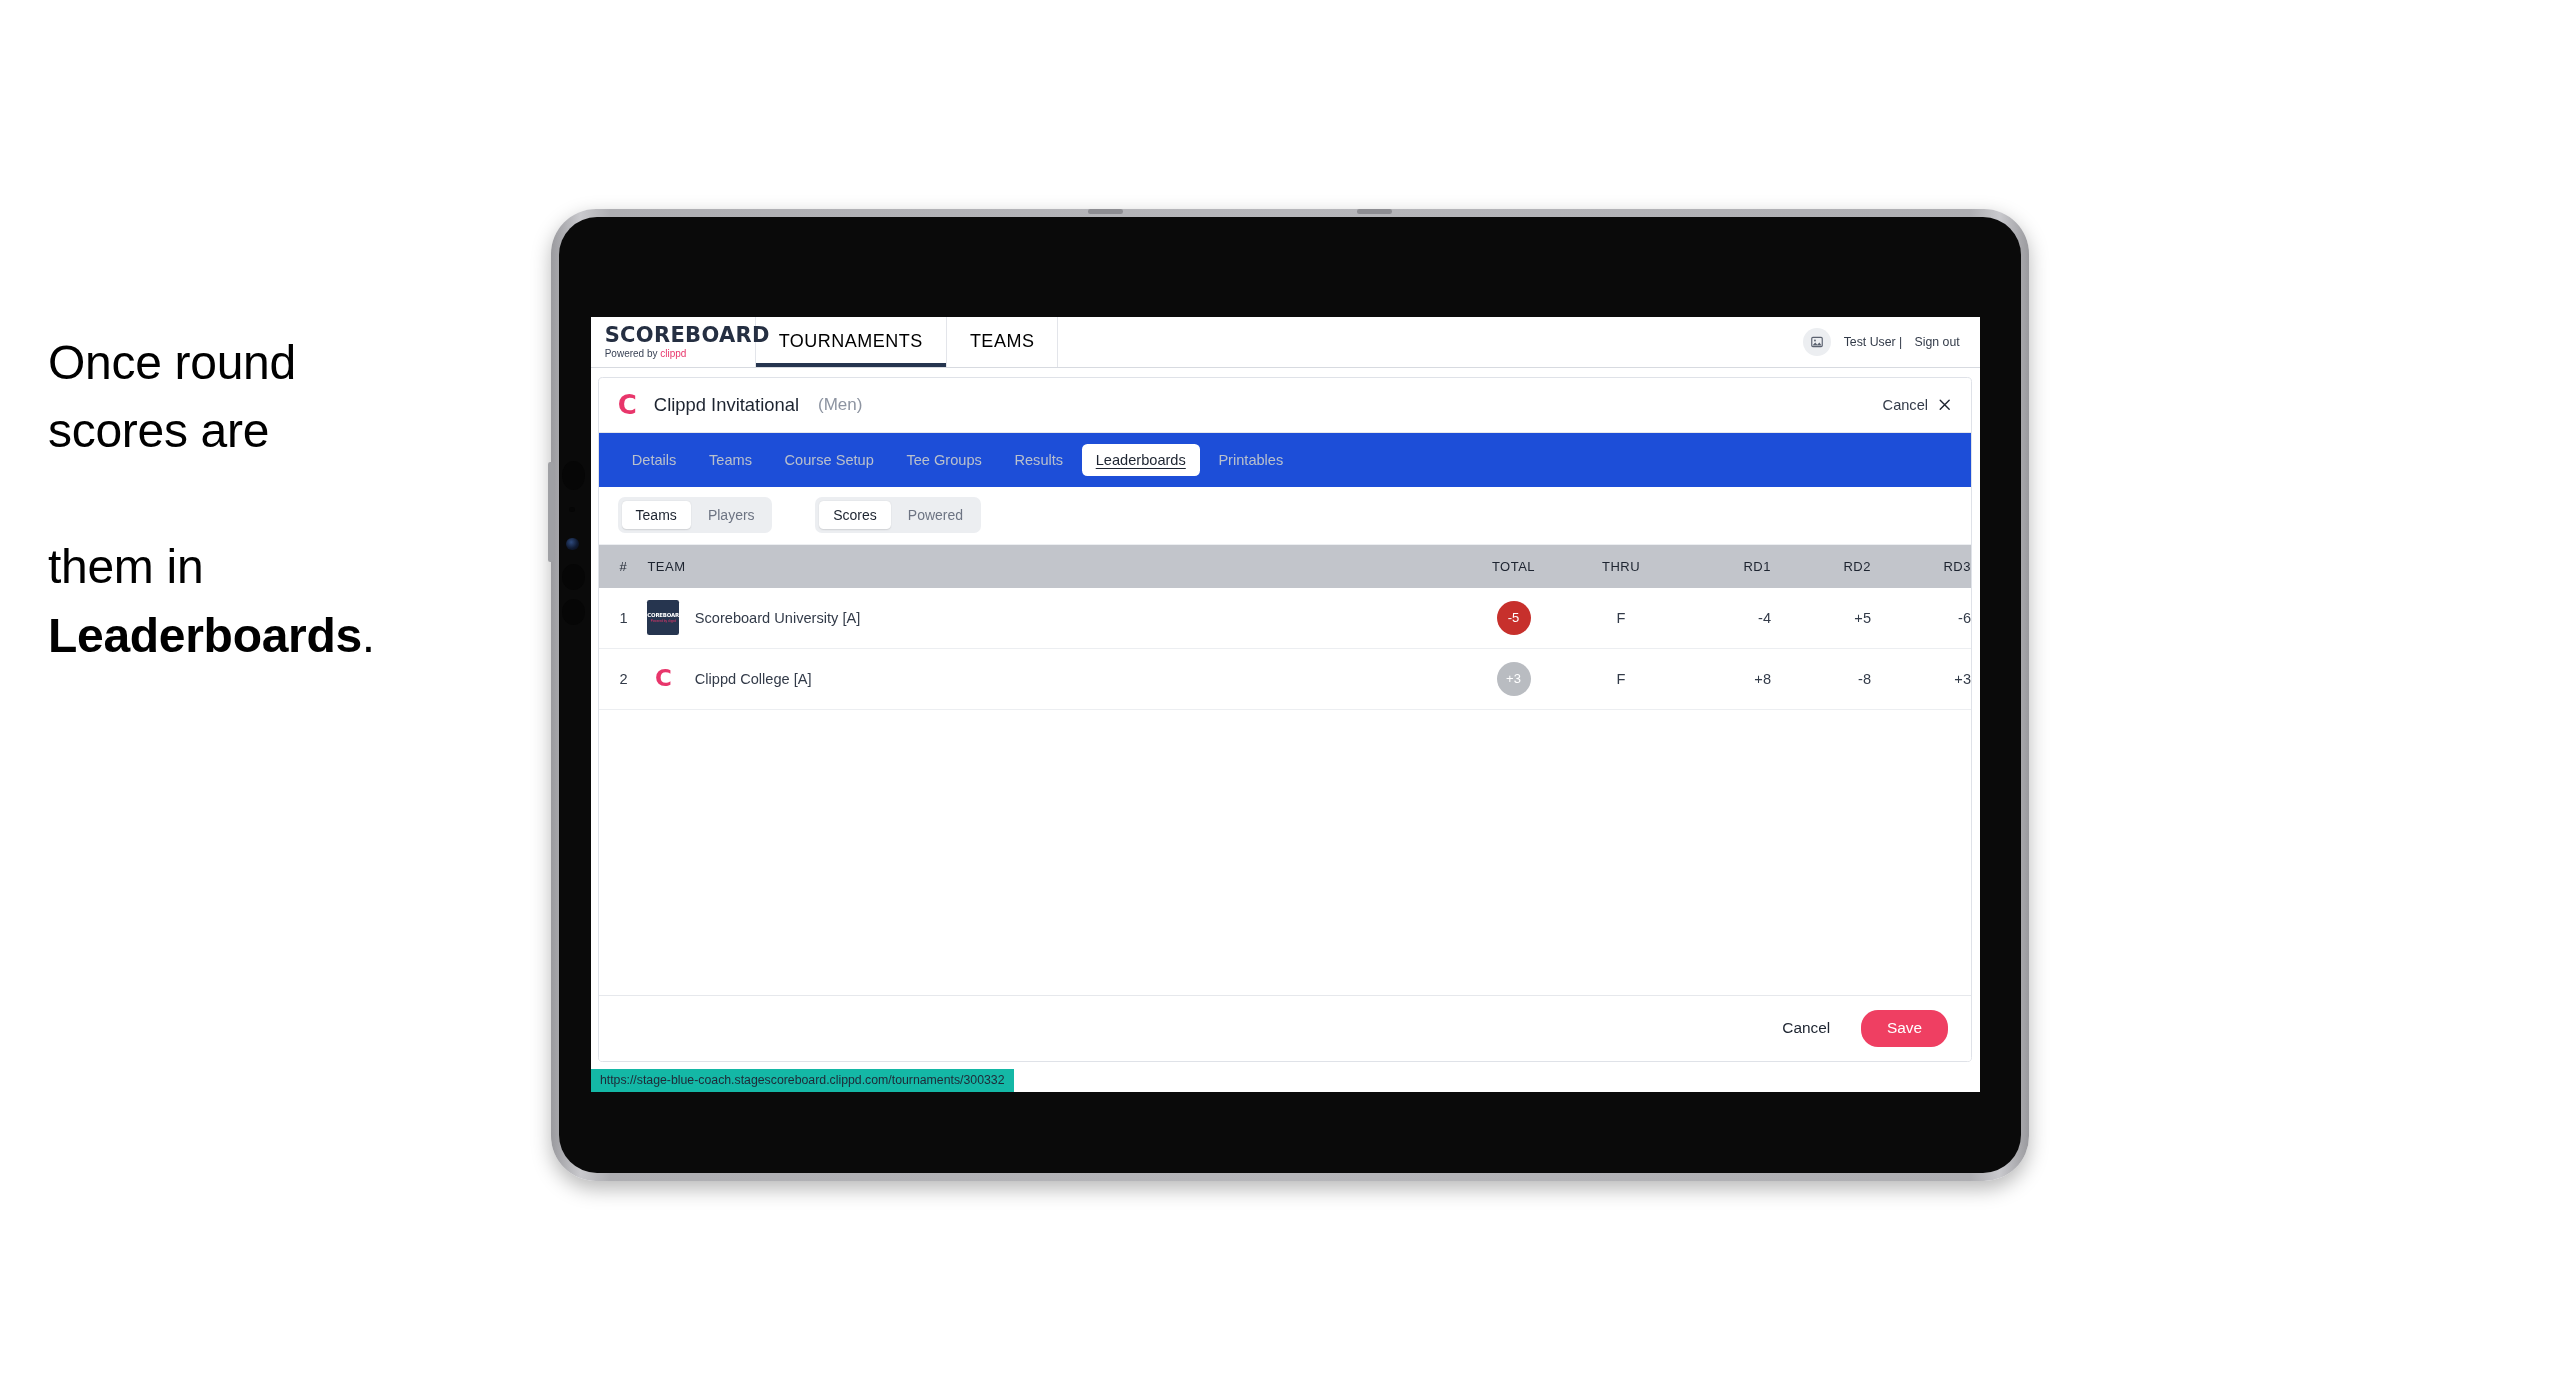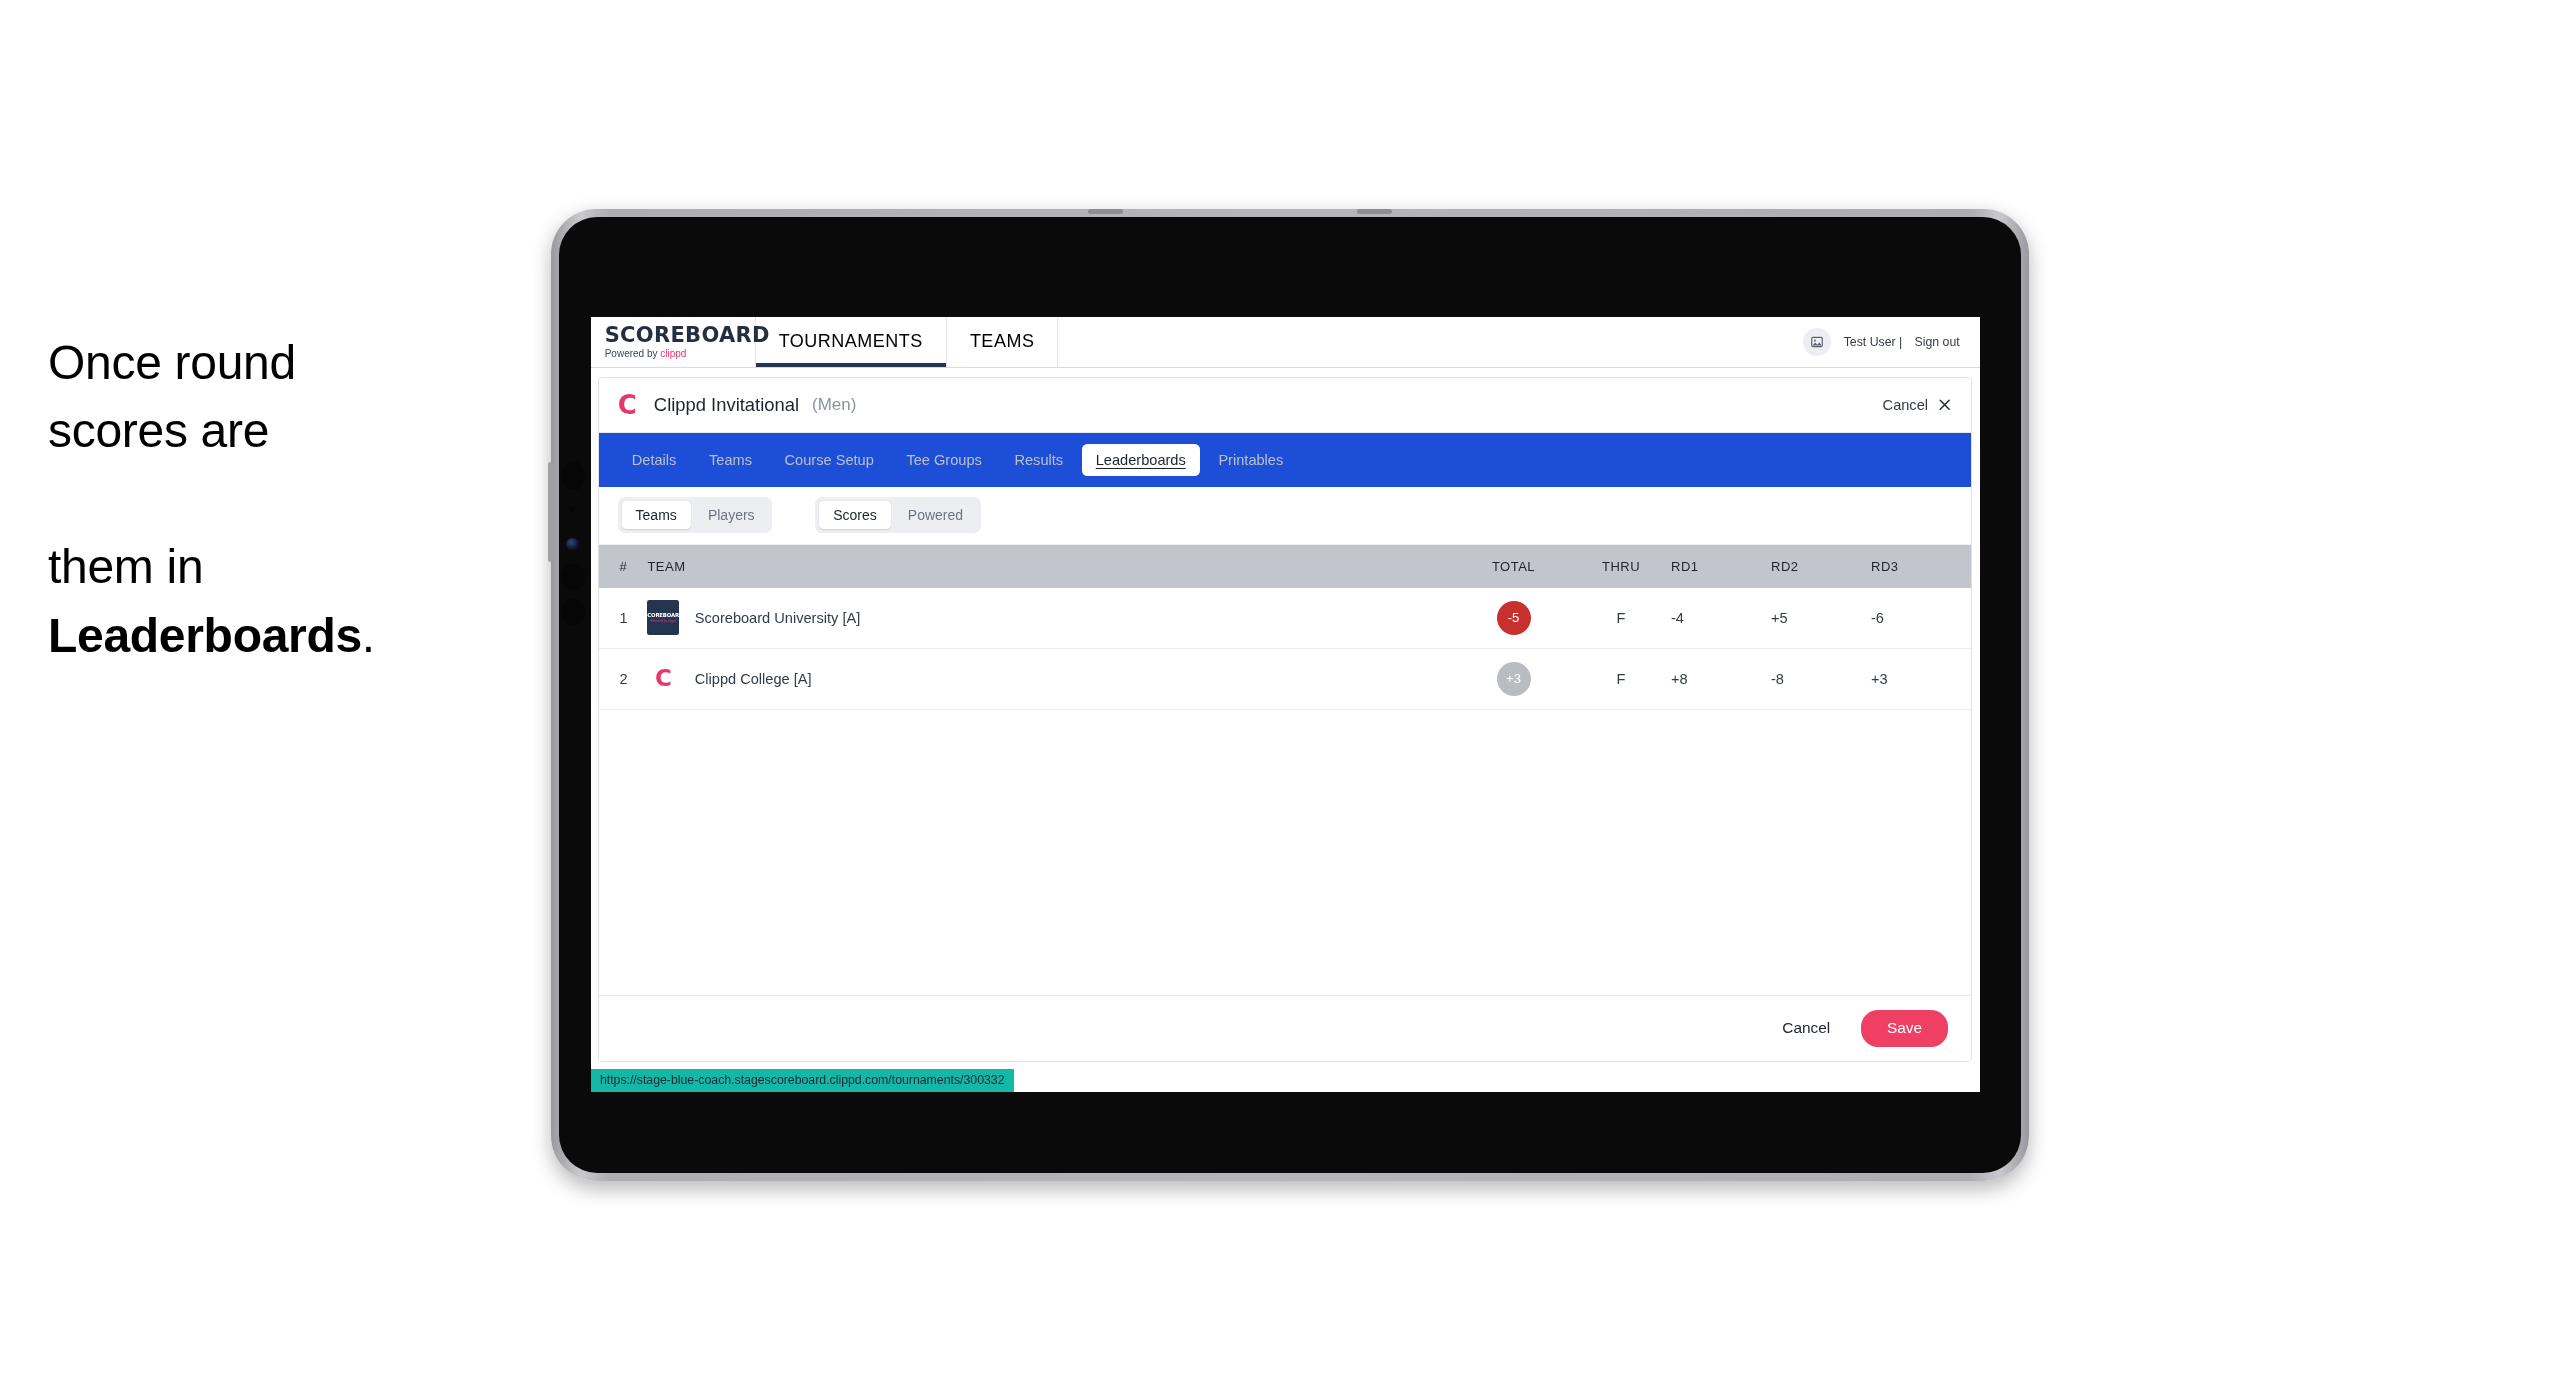--- a/index.html
+++ b/index.html
@@ -191,21 +191,21 @@
     line-height: 1;
     margin-right: 17px;
   }
   .tcard-title {
     font-size: 18.4px;
     color: #1d2430;
   }
   .tcard-sub {
     font-size: 17px;
     color: #8d94a1;
-    margin-left: 13px;
+    margin-left: 19px;
   }
   .tcard-head-spacer { flex: 1; }
   .cancel-x {
     display: flex;
     align-items: center;
     gap: 9.2px;
     font-size: 14.6px;
     color: #333b49;
   }
 
@@ -279,21 +279,21 @@
     font-size: 14.6px;
     color: #333b49;
     border-bottom: 0.8px solid #eceef1;
     background: #ffffff;
   }
 
   .c-rank  { width: 48px; padding-left: 20px; }
   .c-team  { flex: 1; display: flex; align-items: center; gap: 15.4px; }
   .c-total { width: 115px; text-align: center; display: flex; align-items: center; justify-content: center; }
   .c-thru  { width: 100px; text-align: center; }
-  .c-rd    { width: 100px; text-align: left; }
+  .c-rd    { width: 100px; text-align: right; }
 
   .team-logo-sb {
     width: 32px; height: 35px;
     background: #26354f;
     border-radius: 2.3px;
     display: flex;
     flex-direction: column;
     align-items: center;
     justify-content: center;
     flex: none;

